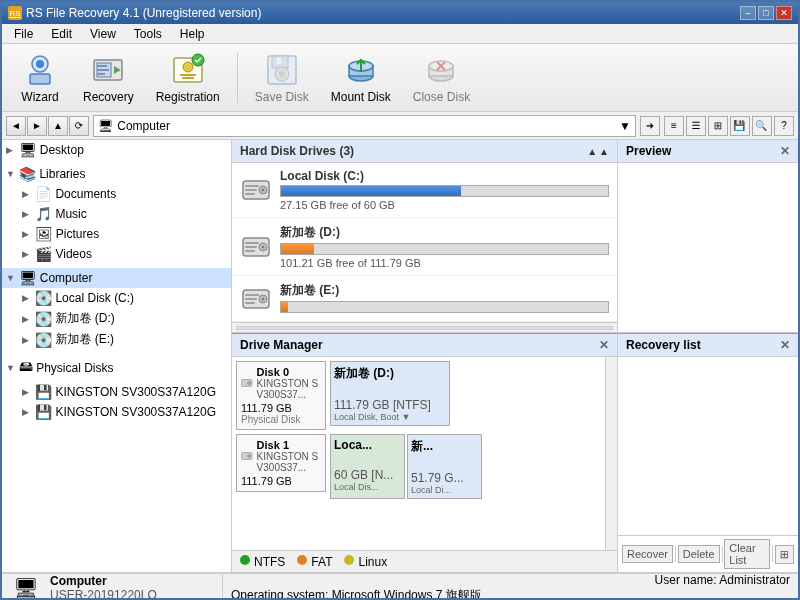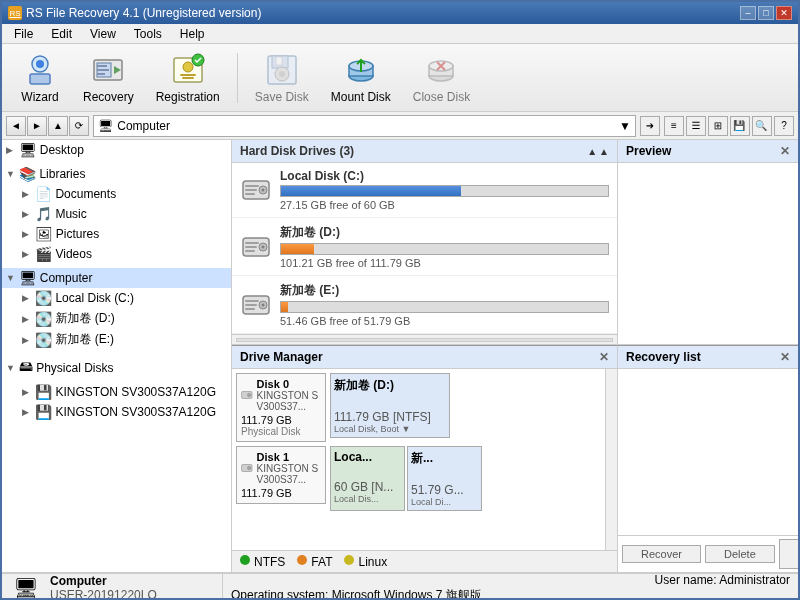--- a/index.html
+++ b/index.html
@@ -81,21 +81,21 @@
     .disk-part.blue { background: #dce8f8; }
     .disk-part-name { font-weight: bold; }
     .disk-part-size { color: #555; margin-top: 16px; }
     .disk-part-tags { font-size: 9px; color: #666; }
     #dm-scrollbar { width: 12px; background: #f0f0f0; border-left: 1px solid #ccc; }
     
     #recovery-list-panel { width: 180px; background: white; border-top: 1px solid #999; display: flex; flex-direction: column; }
     #rl-header { background: #dde8f8; padding: 4px 8px; font-weight: bold; font-size: 12px; border-bottom: 1px solid #ccc; display: flex; justify-content: space-between; }
     #rl-content { flex: 1; }
     #rl-footer { border-top: 1px solid #ccc; padding: 3px 4px; display: flex; gap: 2px; align-items: center; }
-    .rl-btn { padding: 2px 18px; border: 1px solid #aaa; background: #f0f0f0; cursor: pointer; font-size: 11px; color: #555; }
+    .rl-btn { padding: 2px 4px; border: 1px solid #aaa; background: #f0f0f0; cursor: pointer; font-size: 11px; color: #555; }
     .rl-btn-sep { width: 1px; height: 16px; background: #ccc; }
     
     
     #status-bar { height: 30px; background: #f0f0f0; border-top: 2px solid #ccc; display: flex; align-items: center; padding: 0 8px; gap: 12px; }
     #status-left { display: flex; align-items: center; gap: 8px; width: 200px; }
     .status-computer-icon { width: 32px; height: 30px; display: flex; align-items: center; justify-content: center; font-size: 20px; }
     .status-info { display: flex; flex-direction: column; }
     .status-name { font-weight: bold; font-size: 12px; }
     .status-id { font-size: 12px; color: #555; }
     #status-right { flex: 1; display: flex; flex-direction: column; padding-left: 8px; border-left: 1px solid #ccc; }
@@ -376,21 +376,20 @@
                 <rect x="4" y="10" width="14" height="2" rx="1" fill="#a0a0a0"></rect>
                 <rect x="4" y="14" width="12" height="2" rx="1" fill="#a0a0a0"></rect>
                 <rect x="4" y="18" width="10" height="2" rx="1" fill="#a0a0a0"></rect>
               </svg>
             </div>
             <div class="drive-info">
               <div class="drive-name">新加卷 (E:)</div>
               <div class="drive-bar-bg">
                 <div class="drive-bar-fill orange" style="width:2%"></div>
               </div>
-              <div class="drive-free">51.46 GB free of 51.79 GB</div>
             </div>
           </div>
         </div>
         <div style="height:10px; background:#f0f0f0; border-top:1px solid #ccc; display:flex; align-items:center; padding:0 4px; font-size:9px; color:#888;">
           <span style="flex:1; height:4px; background:#e0e0e0; border:1px solid #ccc; display:block"></span>
         </div>
       </div>
 
       <div id="preview-panel">
         <div id="preview-header">

